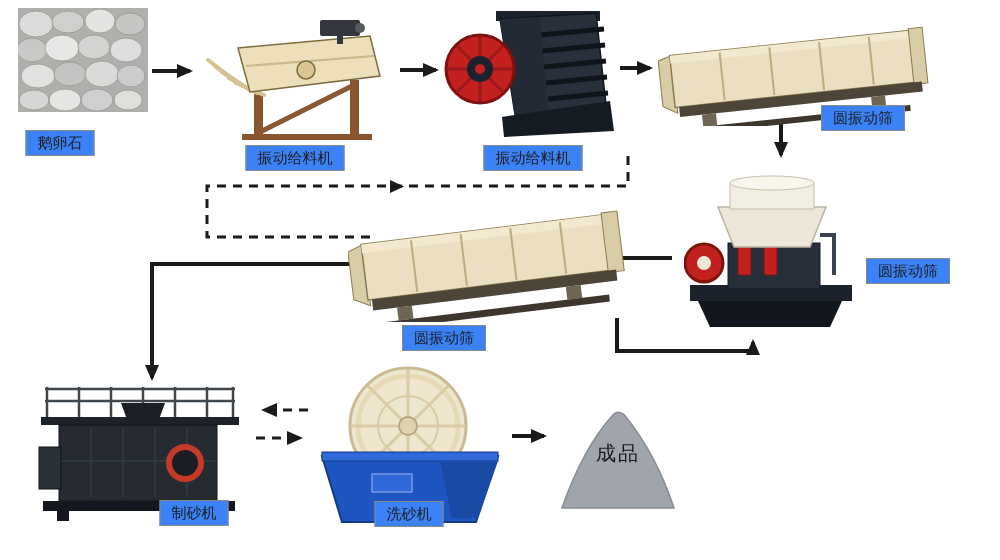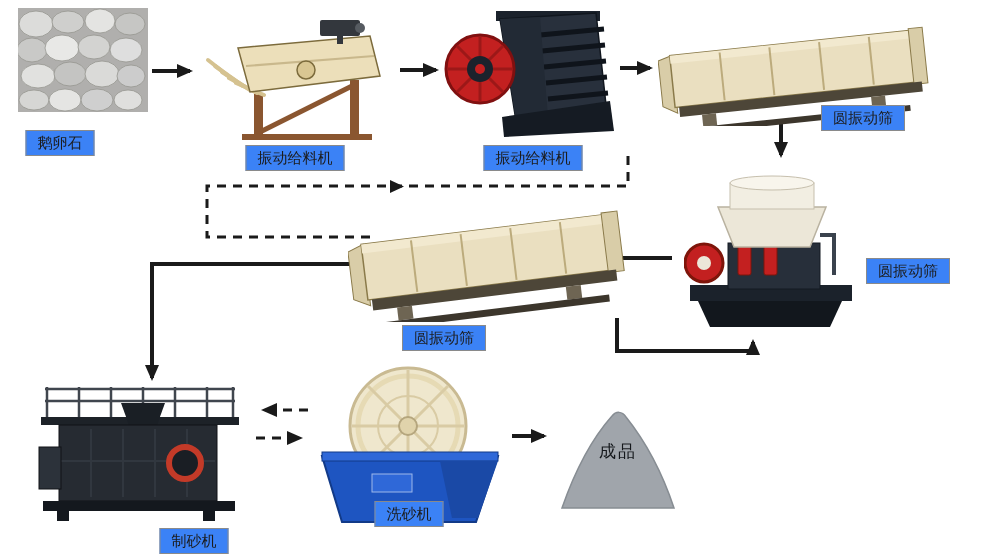--- a/index.html
+++ b/index.html
@@ -9,21 +9,21 @@
   }
   .m{position:absolute;display:block;}
   .connectors{position:absolute;left:0;top:0;}
   .label{
     position:absolute;transform:translateX(-50%);
     background:#3b82f6;border:1px solid #8a8a8a;
     padding:2px 11px;font-size:15px;line-height:20px;color:#1c1c1c;
     white-space:nowrap;z-index:5;
   }
   .product-text{
-    position:absolute;text-align:center;font-size:17px;color:#15181c;
+    position:absolute;text-align:center;font-size:20px;color:#15181c;
     letter-spacing:2px;z-index:5;font-weight:500;
   }
 </style>
 </head>
 <body>
 
 <div id="canvas">
 
   <svg class="connectors" width="1000" height="560" viewBox="0 0 1000 560">
     <defs>
@@ -239,18 +239,18 @@
   <svg class="m" style="left:556px;top:398px" width="124" height="114" viewBox="0 0 124 114">
     <path d="M6,110 C22,64 40,36 56,18 C60,13 66,13 70,19 C90,44 106,74 118,110 Z" stroke="#878d93" stroke-width="1.5" fill="#a0a5ab"></path>
   </svg>
 
   <div class="label" style="left:60px;top:130px">鹅卵石</div>
   <div class="label" style="left:295px;top:145px">振动给料机</div>
   <div class="label" style="left:533px;top:145px">振动给料机</div>
   <div class="label" style="left:863px;top:105px">圆振动筛</div>
   <div class="label" style="left:908px;top:258px">圆振动筛</div>
   <div class="label" style="left:444px;top:325px">圆振动筛</div>
-  <div class="label" style="left:194px;top:528px">制砂机</div>
+  <div class="label" style="left:194px;top:500px">制砂机</div>
   <div class="label" style="left:409px;top:501px">洗砂机</div>
 
   <div class="product-text" style="left:556px;top:440px;width:124px">成品</div>
 
 </div>
 
 </body></html>

